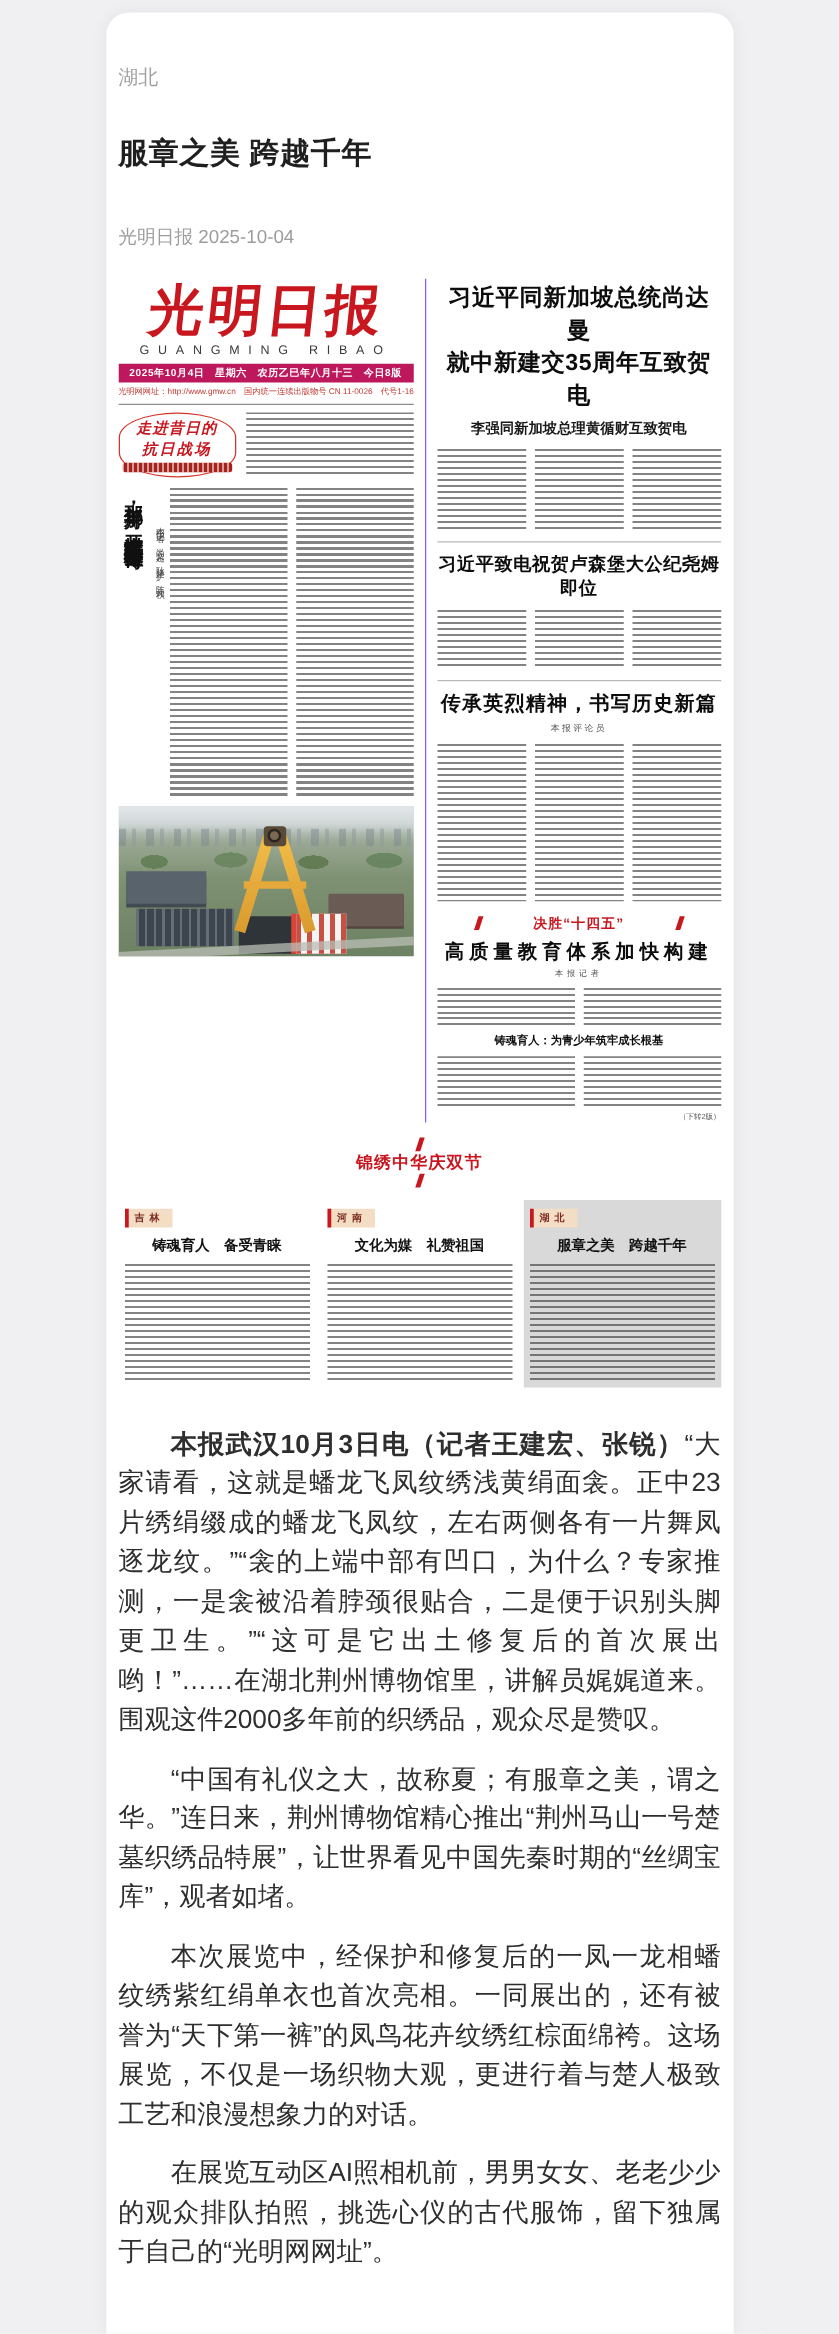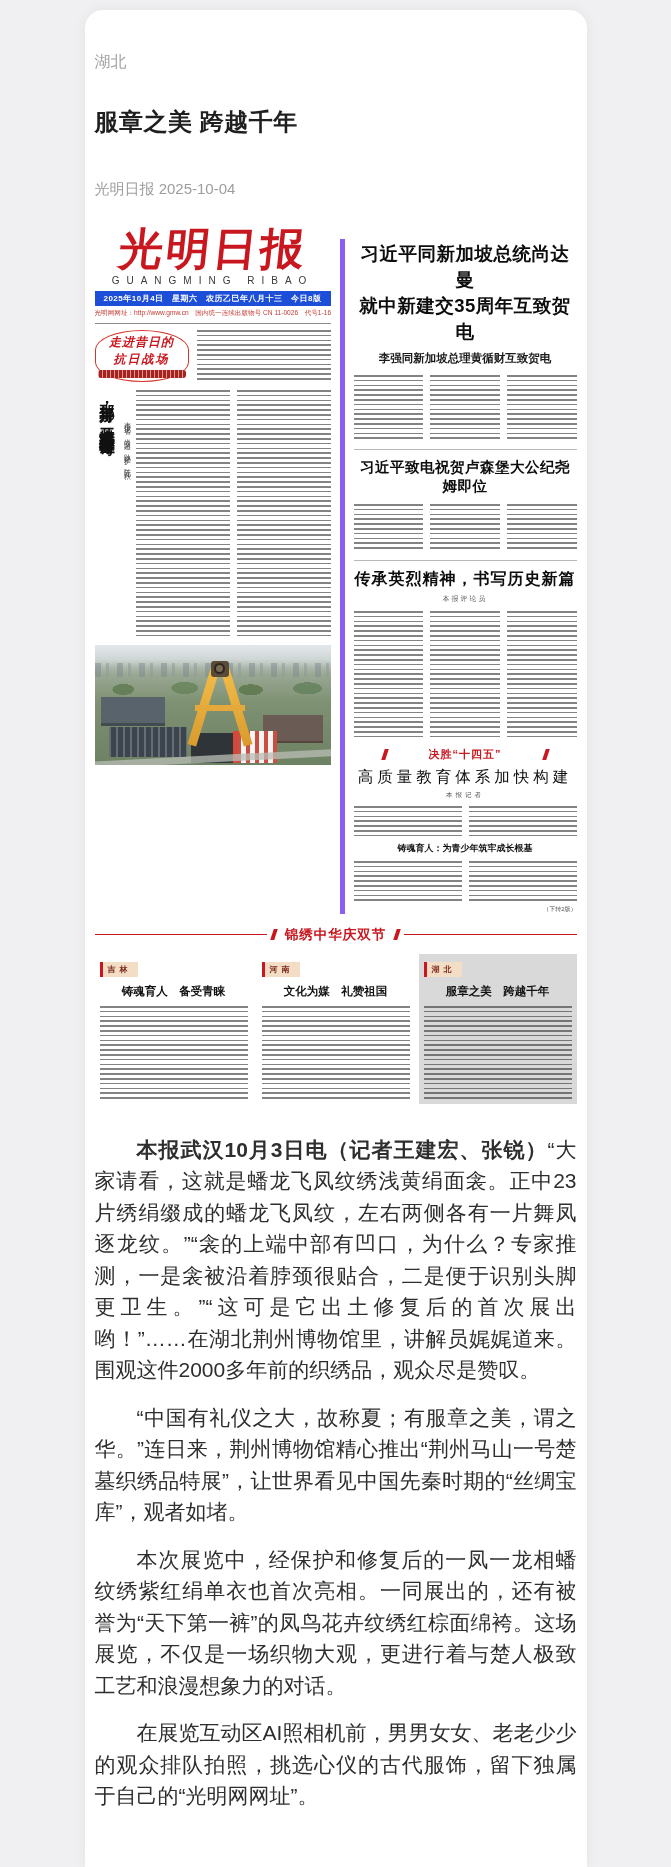--- a/index.html
+++ b/index.html
@@ -17,29 +17,29 @@
   }
   
   .cat{padding-top:42px;font-size:16px;color:#a2a2a2;}
   .title{margin-top:33px;font-size:24px;font-weight:700;color:#1f1f1f;letter-spacing:.5px;}
   .meta1{margin-top:42px;font-size:15px;color:#9d9d9d;}
   .meta2{margin-top:13px;font-size:15px;color:#9d9d9d;}
   
   .paper{margin-top:24px;width:482px;color:#222;}
   .np{display:flex;}
   .np-left{width:236px;flex:none;}
-  .np-right{flex:1;margin-left:9px;padding-left:9px;border-left:5px solid #8b5cf6;min-width:0;margin-top:16px;}
+  .np-right{flex:1;margin-left:9px;padding-left:9px;border-left:1px solid #8b5cf6;min-width:0;}
   .masthead{
     font-family:"DejaVu Serif","Liberation Serif",serif;
     font-size:44px;font-weight:700;color:#c8171f;
     letter-spacing:3px;text-align:center;line-height:1.1;
     transform:skewX(-6deg);margin-top:2px;
   }
   .pinyin{margin-top:2px;text-align:center;font-size:10px;letter-spacing:7px;color:#3a3a3a;}
-  .datebar{margin-top:5px;background:#1d4ed8;color:#fff;font-size:8px;font-weight:700;
+  .datebar{margin-top:5px;background:#be185d;color:#fff;font-size:8px;font-weight:700;
     text-align:center;line-height:15px;height:15px;letter-spacing:.5px;white-space:nowrap;overflow:hidden;}
   .redline{margin-top:3px;color:#c23a32;font-size:6.6px;text-align:center;white-space:nowrap;overflow:hidden;}
   .np-hr{border-bottom:1px solid #8c8c8c;margin:5px 0 6px;}
   
   .sim{background-image:repeating-linear-gradient(180deg,rgba(55,55,55,.62) 0 1.6px,transparent 1.6px 4.8px);}
   .cols{display:flex;}
   .cols>span{flex:1;display:block;}
   .cols>span + span{margin-left:7px;}
   
   .badge-row{display:flex;margin-top:2px;}
@@ -92,29 +92,29 @@
   .thin-hr{border-bottom:1px solid #b9b9b9;margin:8px 0;}
   .h2{font-size:14.5px;font-weight:900;text-align:center;color:#0d0d0d;letter-spacing:.5px;}
   .cols3b{height:48px;margin-top:8px;}
   .h3{font-family:"DejaVu Serif","Liberation Serif",serif;font-size:16px;font-weight:700;
       text-align:center;color:#0d0d0d;letter-spacing:1px;margin-top:4px;}
   .h3by{font-size:7px;color:#555;text-align:center;margin-top:4px;letter-spacing:2px;}
   .cols3c{height:126px;margin-top:7px;}
   .edu{margin-top:10px;}
   .badge2{display:flex;align-items:center;justify-content:center;color:#c8171f;font-weight:800;font-size:11px;letter-spacing:1px;gap:37px;}
   .slash{display:inline-block;width:4px;height:11px;background:#c8171f;transform:skewX(-18deg);margin:0 5px;}
-  .h4{font-family:"DejaVu Serif","Liberation Serif",serif;font-size:15.5px;font-weight:400;
+  .h4{font-family:"DejaVu Serif","Liberation Serif",serif;font-size:15.5px;font-weight:700;
       text-align:center;letter-spacing:4px;color:#0d0d0d;margin-top:5px;}
   .h4by{font-size:6.5px;color:#555;text-align:center;margin-top:3px;letter-spacing:3px;}
   .colsEdu1{height:30px;margin-top:6px;}
   .eduSub{font-size:9px;font-weight:800;color:#111;text-align:center;margin-top:6px;}
   .colsEdu2{height:42px;margin-top:6px;}
   .jump{font-size:6px;color:#555;text-align:right;margin-top:2px;}
   
-  .banner{display:flex;align-items:center;margin:12px 0 10px;}
+  .banner{display:flex;align-items:center;margin:12px 0 10px;flex-direction:column;}
   .banner .line{flex:1;height:1px;background:#c8171f;}
   .banner .txt{color:#c8171f;font-weight:800;font-size:13.5px;letter-spacing:1px;padding:0 4px;}
   
   .brow{display:flex;height:150px;}
   .bcol{flex:1;min-width:0;padding:4px 5px;box-sizing:border-box;}
   .bcol + .bcol{margin-left:4px;}
   .bcol.hl{background:#d9d9d9;}
   .tag{display:inline-block;background:#f3ddc4;border-left:3px solid #c8171f;
        color:#7c2a1e;font-size:8px;font-weight:700;letter-spacing:4px;padding:2px 6px 2px 5px;}
   .bhead{font-family:"DejaVu Serif","Liberation Serif",serif;font-size:11.5px;font-weight:700;

